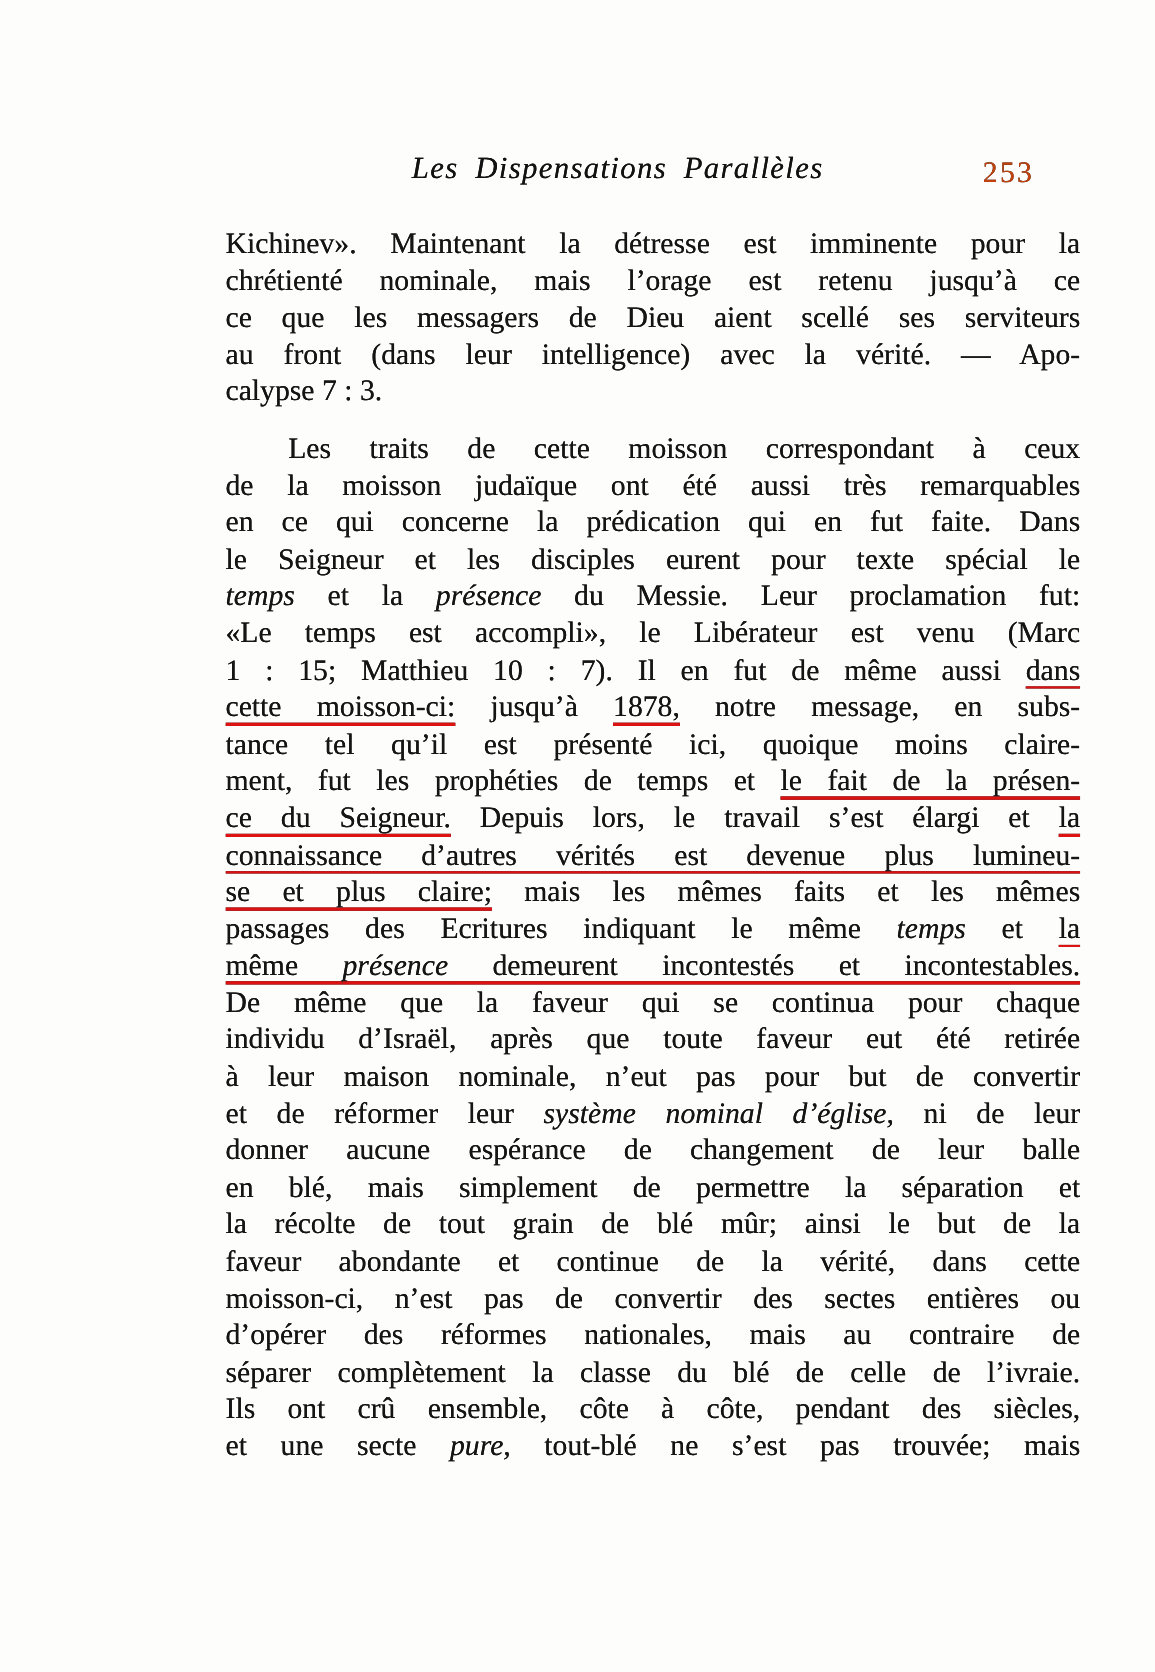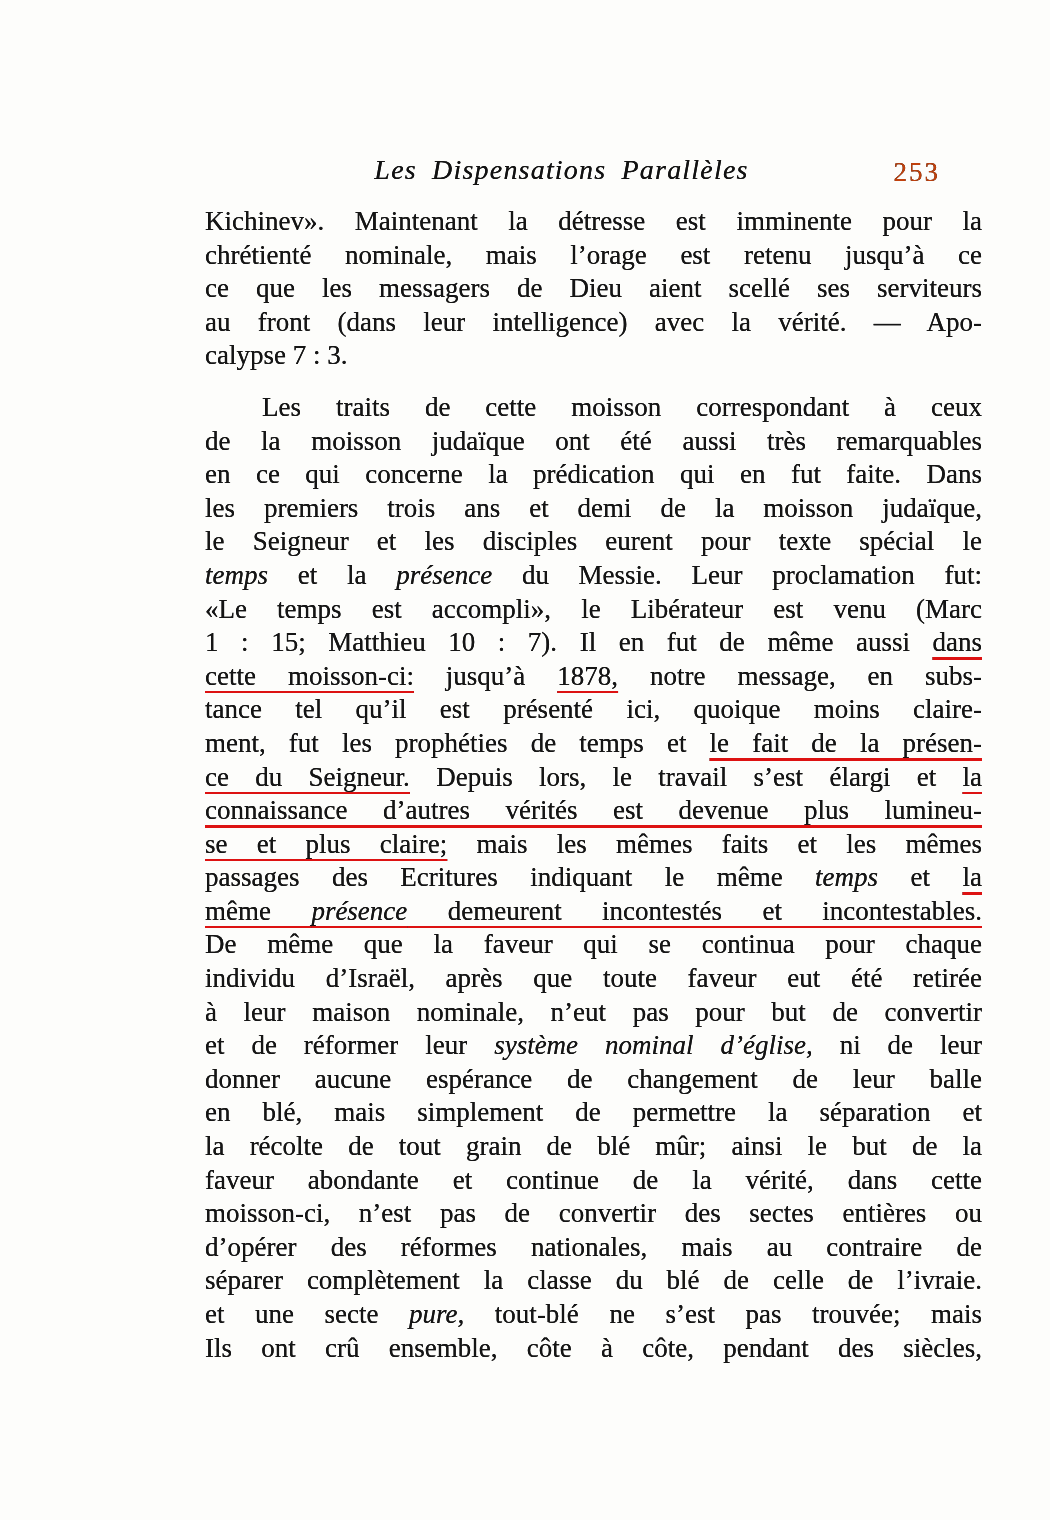--- a/index.html
+++ b/index.html
@@ -10,21 +10,21 @@
   }
   .page {
     position: relative;
     width: 1050px; height: 1520px;
     background: #fdfdfb;
     color: #151515;
     overflow: hidden;
   }
   .running-header {
     position: absolute;
-    top: 154px; left: 173px; width: 777px; height: 40px;
+    top: 138px; left: 173px; width: 777px; height: 40px;
   }
   .running-title {
     position: absolute; left: 0; right: 0;
     text-align: center;
     font-style: italic;
     font-size: 28px;
     letter-spacing: 1.2px;
     word-spacing: 7px;
     color: #121212;
     text-shadow: 0 0 0.5px #121212;
@@ -77,21 +77,20 @@
         <div class="line"><span>Kichinev». Maintenant la détresse est imminente pour la</span></div>
         <div class="line"><span>chrétienté nominale, mais l’orage est retenu jusqu’à ce</span></div>
         <div class="line"><span>ce que les messagers de Dieu aient scellé ses serviteurs</span></div>
         <div class="line"><span>au front (dans leur intelligence) avec la vérité. — Apo-</span></div>
         <div class="line no-just"><span>calypse 7 : 3.</span></div>
       </div>
       <div class="para">
         <div class="line indent"><span>Les traits de cette moisson correspondant à ceux</span></div>
         <div class="line"><span>de la moisson judaïque ont été aussi très remarquables</span></div>
         <div class="line"><span>en ce qui concerne la prédication qui en fut faite. Dans</span></div>
-        <div class="line"><span>les premiers trois ans et demi de la moisson judaïque,</span></div>
         <div class="line"><span>le Seigneur et les disciples eurent pour texte spécial le</span></div>
         <div class="line"><span class="it">temps</span><span> et la </span><span class="it">présence</span><span> du Messie. Leur proclamation fut:</span></div>
         <div class="line"><span>«Le temps est accompli», le Libérateur est venu (Marc</span></div>
         <div class="line"><span>1 : 15; Matthieu 10 : 7). Il en fut de même aussi </span><span class="u">dans</span></div>
         <div class="line"><span class="u">cette moisson-ci:</span><span> jusqu’à </span><span class="u">1878,</span><span> notre message, en subs-</span></div>
         <div class="line"><span>tance tel qu’il est présenté ici, quoique moins claire-</span></div>
         <div class="line"><span>ment, fut les prophéties de temps et </span><span class="u">le fait de la présen-</span></div>
         <div class="line"><span class="u">ce du Seigneur.</span><span> Depuis lors, le travail s’est élargi et </span><span class="u">la</span></div>
         <div class="line"><span class="u">connaissance d’autres vérités est devenue plus lumineu-</span></div>
         <div class="line"><span class="u">se et plus claire;</span><span> mais les mêmes faits et les mêmes</span></div>
@@ -101,17 +100,17 @@
         <div class="line"><span>individu d’Israël, après que toute faveur eut été retirée</span></div>
         <div class="line"><span>à leur maison nominale, n’eut pas pour but de convertir</span></div>
         <div class="line"><span>et de réformer leur </span><span class="it">système nominal d’église,</span><span> ni de leur</span></div>
         <div class="line"><span>donner aucune espérance de changement de leur balle</span></div>
         <div class="line"><span>en blé, mais simplement de permettre la séparation et</span></div>
         <div class="line"><span>la récolte de tout grain de blé mûr; ainsi le but de la</span></div>
         <div class="line"><span>faveur abondante et continue de la vérité, dans cette</span></div>
         <div class="line"><span>moisson-ci, n’est pas de convertir des sectes entières ou</span></div>
         <div class="line"><span>d’opérer des réformes nationales, mais au contraire de</span></div>
         <div class="line"><span>séparer complètement la classe du blé de celle de l’ivraie.</span></div>
+        <div class="line"><span>Ils ont crû ensemble, côte à côte, pendant des siècles,</span></div>
         <div class="line"><span>et une secte </span><span class="it">pure,</span><span> tout-blé ne s’est pas trouvée; mais</span></div>
-        <div class="line"><span>Ils ont crû ensemble, côte à côte, pendant des siècles,</span></div>
       </div>
     </div>
 </div>
 
 </body></html>

